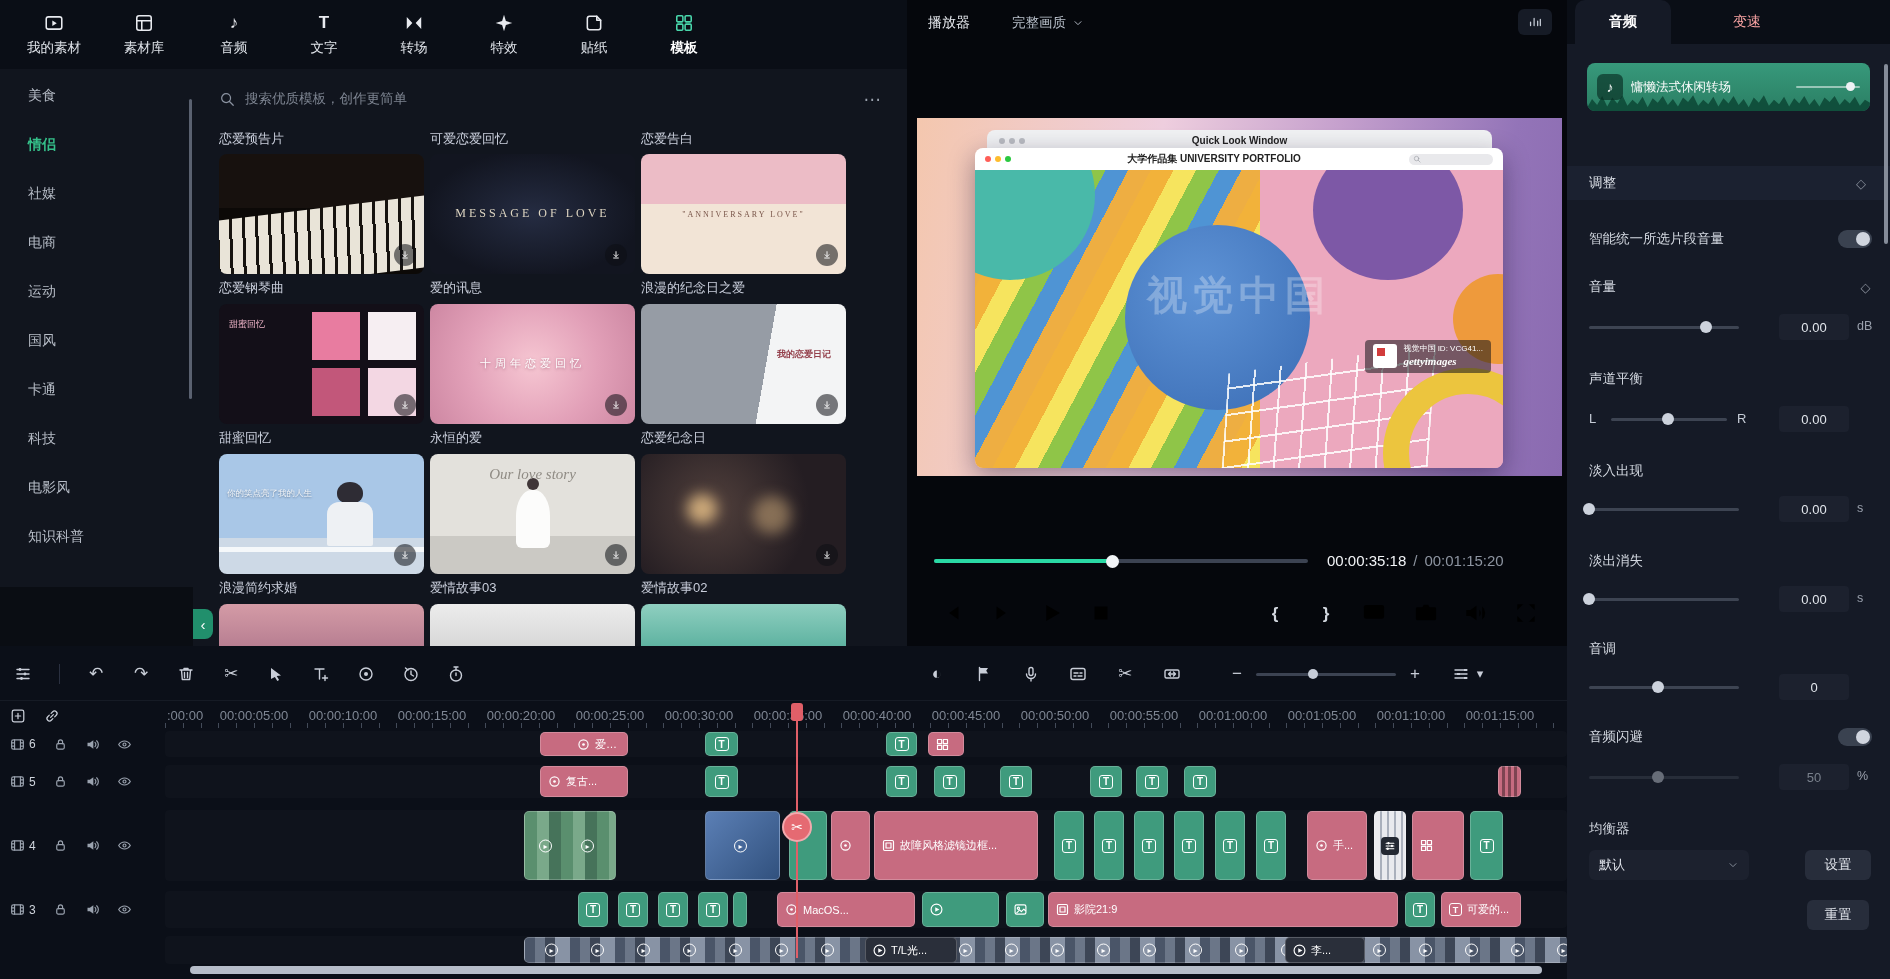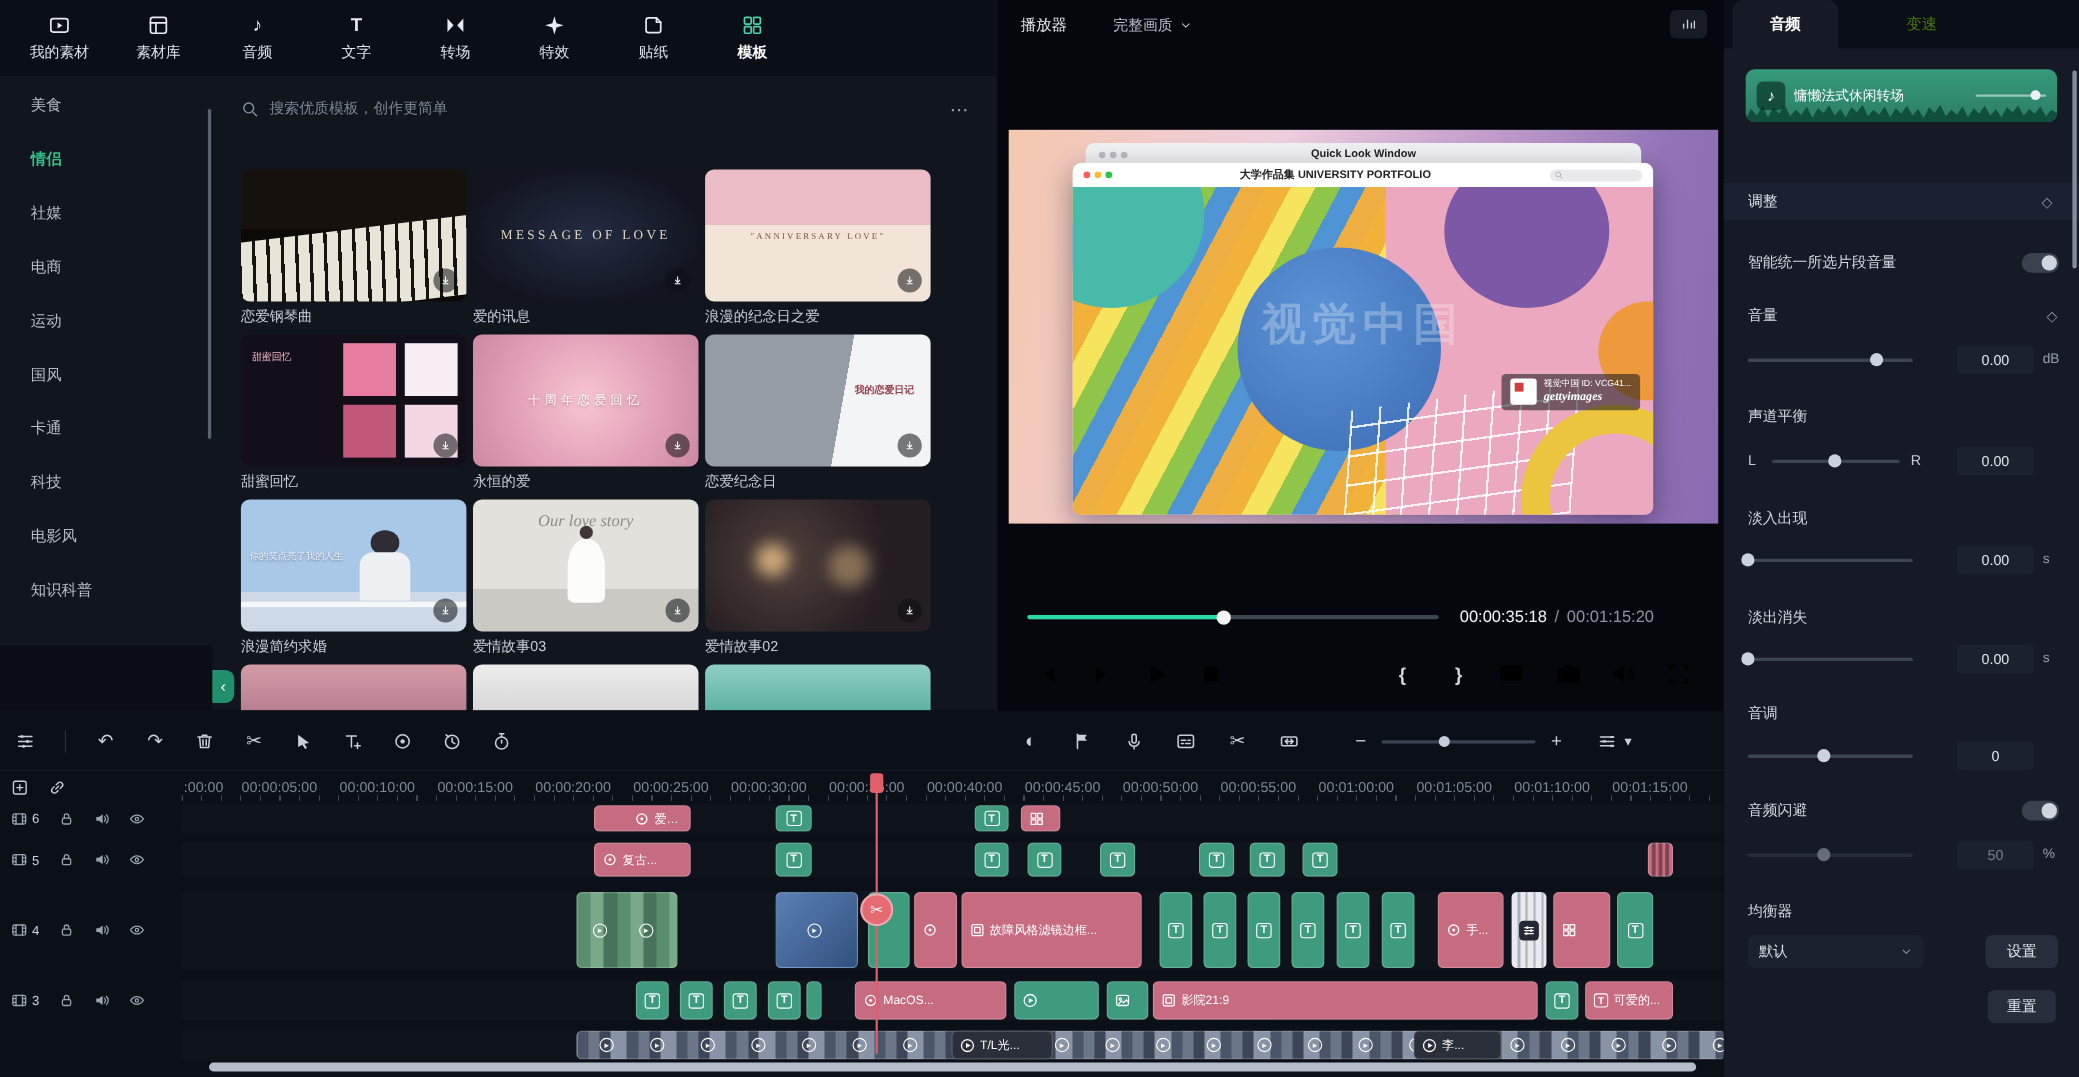--- a/index.html
+++ b/index.html
@@ -50,21 +50,21 @@
 .sweet::after{content:"";position:absolute;right:8px;top:8px;width:104px;height:104px;background:linear-gradient(#e87ca0,#e87ca0) 0 0/48px 48px no-repeat,linear-gradient(#f6eef2,#f6eef2) 56px 0/48px 48px no-repeat,linear-gradient(#c2577a,#c2577a) 0 56px/48px 48px no-repeat,linear-gradient(#f3d7e3,#f3d7e3) 56px 56px/48px 48px no-repeat}
 .sweet .ov{left:10px;top:14px;text-align:left;font-size:9px;color:#f0b6ca}
 .eternal{background:radial-gradient(circle at 50% 50%,#f6c6d2 0%,#e2a0b8 55%,#cd87a2 100%)}
 .eternal .ov{top:52px;font-size:11px;letter-spacing:4px;color:#fff;text-shadow:0 1px 3px rgba(120,40,70,.5)}
 .diary{background:linear-gradient(100deg,#969ca5 0 60%,#f3f4f5 60%)}
 .diary .ov{right:4px;left:auto;top:44px;width:76px;font-size:9px;color:#94404c;font-weight:bold}
 .propose{background:linear-gradient(180deg,#a9c7e7 0 70%,#cdd9e6 70%)}
 .propose .fig{display:block;position:absolute;left:118px;top:28px;width:26px;height:22px;background:#2e2c34;border-radius:50% 50% 45% 45%}
 .propose .fig::after{content:"";position:absolute;top:20px;left:-10px;width:46px;height:44px;background:#eef1f4;border-radius:12px 12px 2px 2px}
 .propose::after{content:"";position:absolute;left:0;right:0;bottom:22px;height:5px;background:rgba(255,255,255,.8)}
-.propose .ov{top:46px;left:8px;right:auto;text-align:left;font-size:8.5px;color:#f2f5f8;text-shadow:0 1px 2px rgba(40,60,90,.6)}
+.propose .ov{top:34px;left:8px;right:auto;text-align:left;font-size:8.5px;color:#f2f5f8;text-shadow:0 1px 2px rgba(40,60,90,.6)}
 .story3{background:linear-gradient(180deg,#e3e1dc 0 68%,#cbc9c4 68%)}
 .story3 .fig{display:block;position:absolute;left:86px;top:36px;width:34px;height:58px;background:#fcfcfb;border-radius:45% 45% 6px 6px}
 .story3 .fig::before{content:"";position:absolute;top:-12px;left:11px;width:12px;height:12px;border-radius:50%;background:#403638}
 .story3 .ov{top:12px;font-style:italic;font-family:"Liberation Serif",serif;font-size:15px;color:#8f8b84}
 .story2{background:radial-gradient(circle at 35% 45%,#51403c 0%,#241d22 65%)}
 .story2 .fig{display:block;position:absolute;left:46px;top:40px;width:30px;height:30px;border-radius:50%;background:rgba(236,196,138,.8);box-shadow:70px 6px 0 4px rgba(236,196,138,.45);filter:blur(7px)}
 .partials{position:absolute;left:26px;top:535px;width:631px;display:flex;gap:6px}
 .partials i{width:205px;height:42px;border-radius:8px 8px 0 0;display:block}
 .partials .p1{background:linear-gradient(180deg,#d49ba6,#b87f92)}
 .partials .p2{background:linear-gradient(180deg,#ececec,#d8d8d8)}
@@ -110,21 +110,21 @@
 .seek .sfill{position:absolute;left:0;top:4px;height:4px;background:#2ad9a5;border-radius:2px}
 .seek .shd{position:absolute;top:0;width:13px;height:13px;border-radius:50%;background:#f2f4f7}
 .timecode{position:absolute;left:420px;top:0;font-size:15px;display:flex;gap:7px}
 .timecode .cur{color:#f2f4f7}.timecode .sep,.timecode .tot{color:#8d94a0}
 .pctrl{position:absolute;left:0;top:592px;width:100%;height:44px}
 .pbtn{position:absolute;top:8px;width:26px;height:26px;display:flex;align-items:center;justify-content:center;color:#d2d7df;cursor:pointer}
 
 
 .rpanel{position:absolute;left:1567px;top:0;width:323px;height:979px;background:#151a26}
 .rtabs{position:absolute;left:0;top:0;width:100%;height:44px;background:#0a0e16;display:flex;padding-left:8px}
-.rtab{width:96px;display:flex;align-items:center;justify-content:center;font-size:14px;color:#4d7c0f;cursor:pointer}
+.rtab{width:96px;display:flex;align-items:center;justify-content:center;font-size:14px;color:#fca5a5;cursor:pointer}
 .rtab.active{background:#151a26;border-radius:10px 10px 0 0;color:#fff;font-weight:bold}
 .rtab+.rtab{margin-left:28px}
 .rbody{position:absolute;left:0;top:44px;right:0;bottom:0}
 .rscroll{position:absolute;right:2px;top:20px;width:4px;height:180px;background:#858c99;border-radius:2px}
 .chip{position:absolute;left:20px;top:19px;width:283px;height:48px;border-radius:8px;background:linear-gradient(180deg,#37997b,#2b7f64);display:flex;align-items:center;padding:0 10px;gap:8px;overflow:hidden;cursor:pointer}
 .chip-ic{width:26px;height:26px;border-radius:6px;background:rgba(8,45,34,.65);color:#fff;display:flex;align-items:center;justify-content:center;z-index:2}
 .chip-ic .tg{font-size:14px}
 .chip-name{flex:1;font-size:12.5px;color:#fff;white-space:nowrap;overflow:hidden;z-index:2}
 .chip-slider{position:relative;width:64px;height:10px;z-index:2}
 .chip-slider::before{content:"";position:absolute;left:0;right:0;top:4px;height:2px;background:rgba(255,255,255,.5);border-radius:1px}
@@ -287,20 +287,25 @@
               <svg viewBox="0 0 18 18">
                 <circle cx="8" cy="8" r="5"></circle>
                 <path d="M11.8 11.8L16 16"></path>
               </svg>
             </span>
           <span class="ph">搜索优质模板，创作更简单</span>
           <span class="ic s18 more">
               <span class="tg">⋯</span>
             </span>
         </div>
+        <div class="clipped-titles" id="clippedTitles">
+            <span>恋爱预告片</span>
+            <span>可爱恋爱回忆</span>
+            <span>恋爱告白</span>
+          </div>
         <div class="grid" id="cardGrid">
             <div class="card">
               <div class="thumb piano">
                 <span class="ov"></span>
                 <span class="dl">
                   <span class="ic s12">
                     <svg viewBox="0 0 18 18">
                       <path d="M9 4v7M6 8.5L9 11.5 12 8.5M5.5 13.5h7"></path>
                     </svg>
                   </span>

